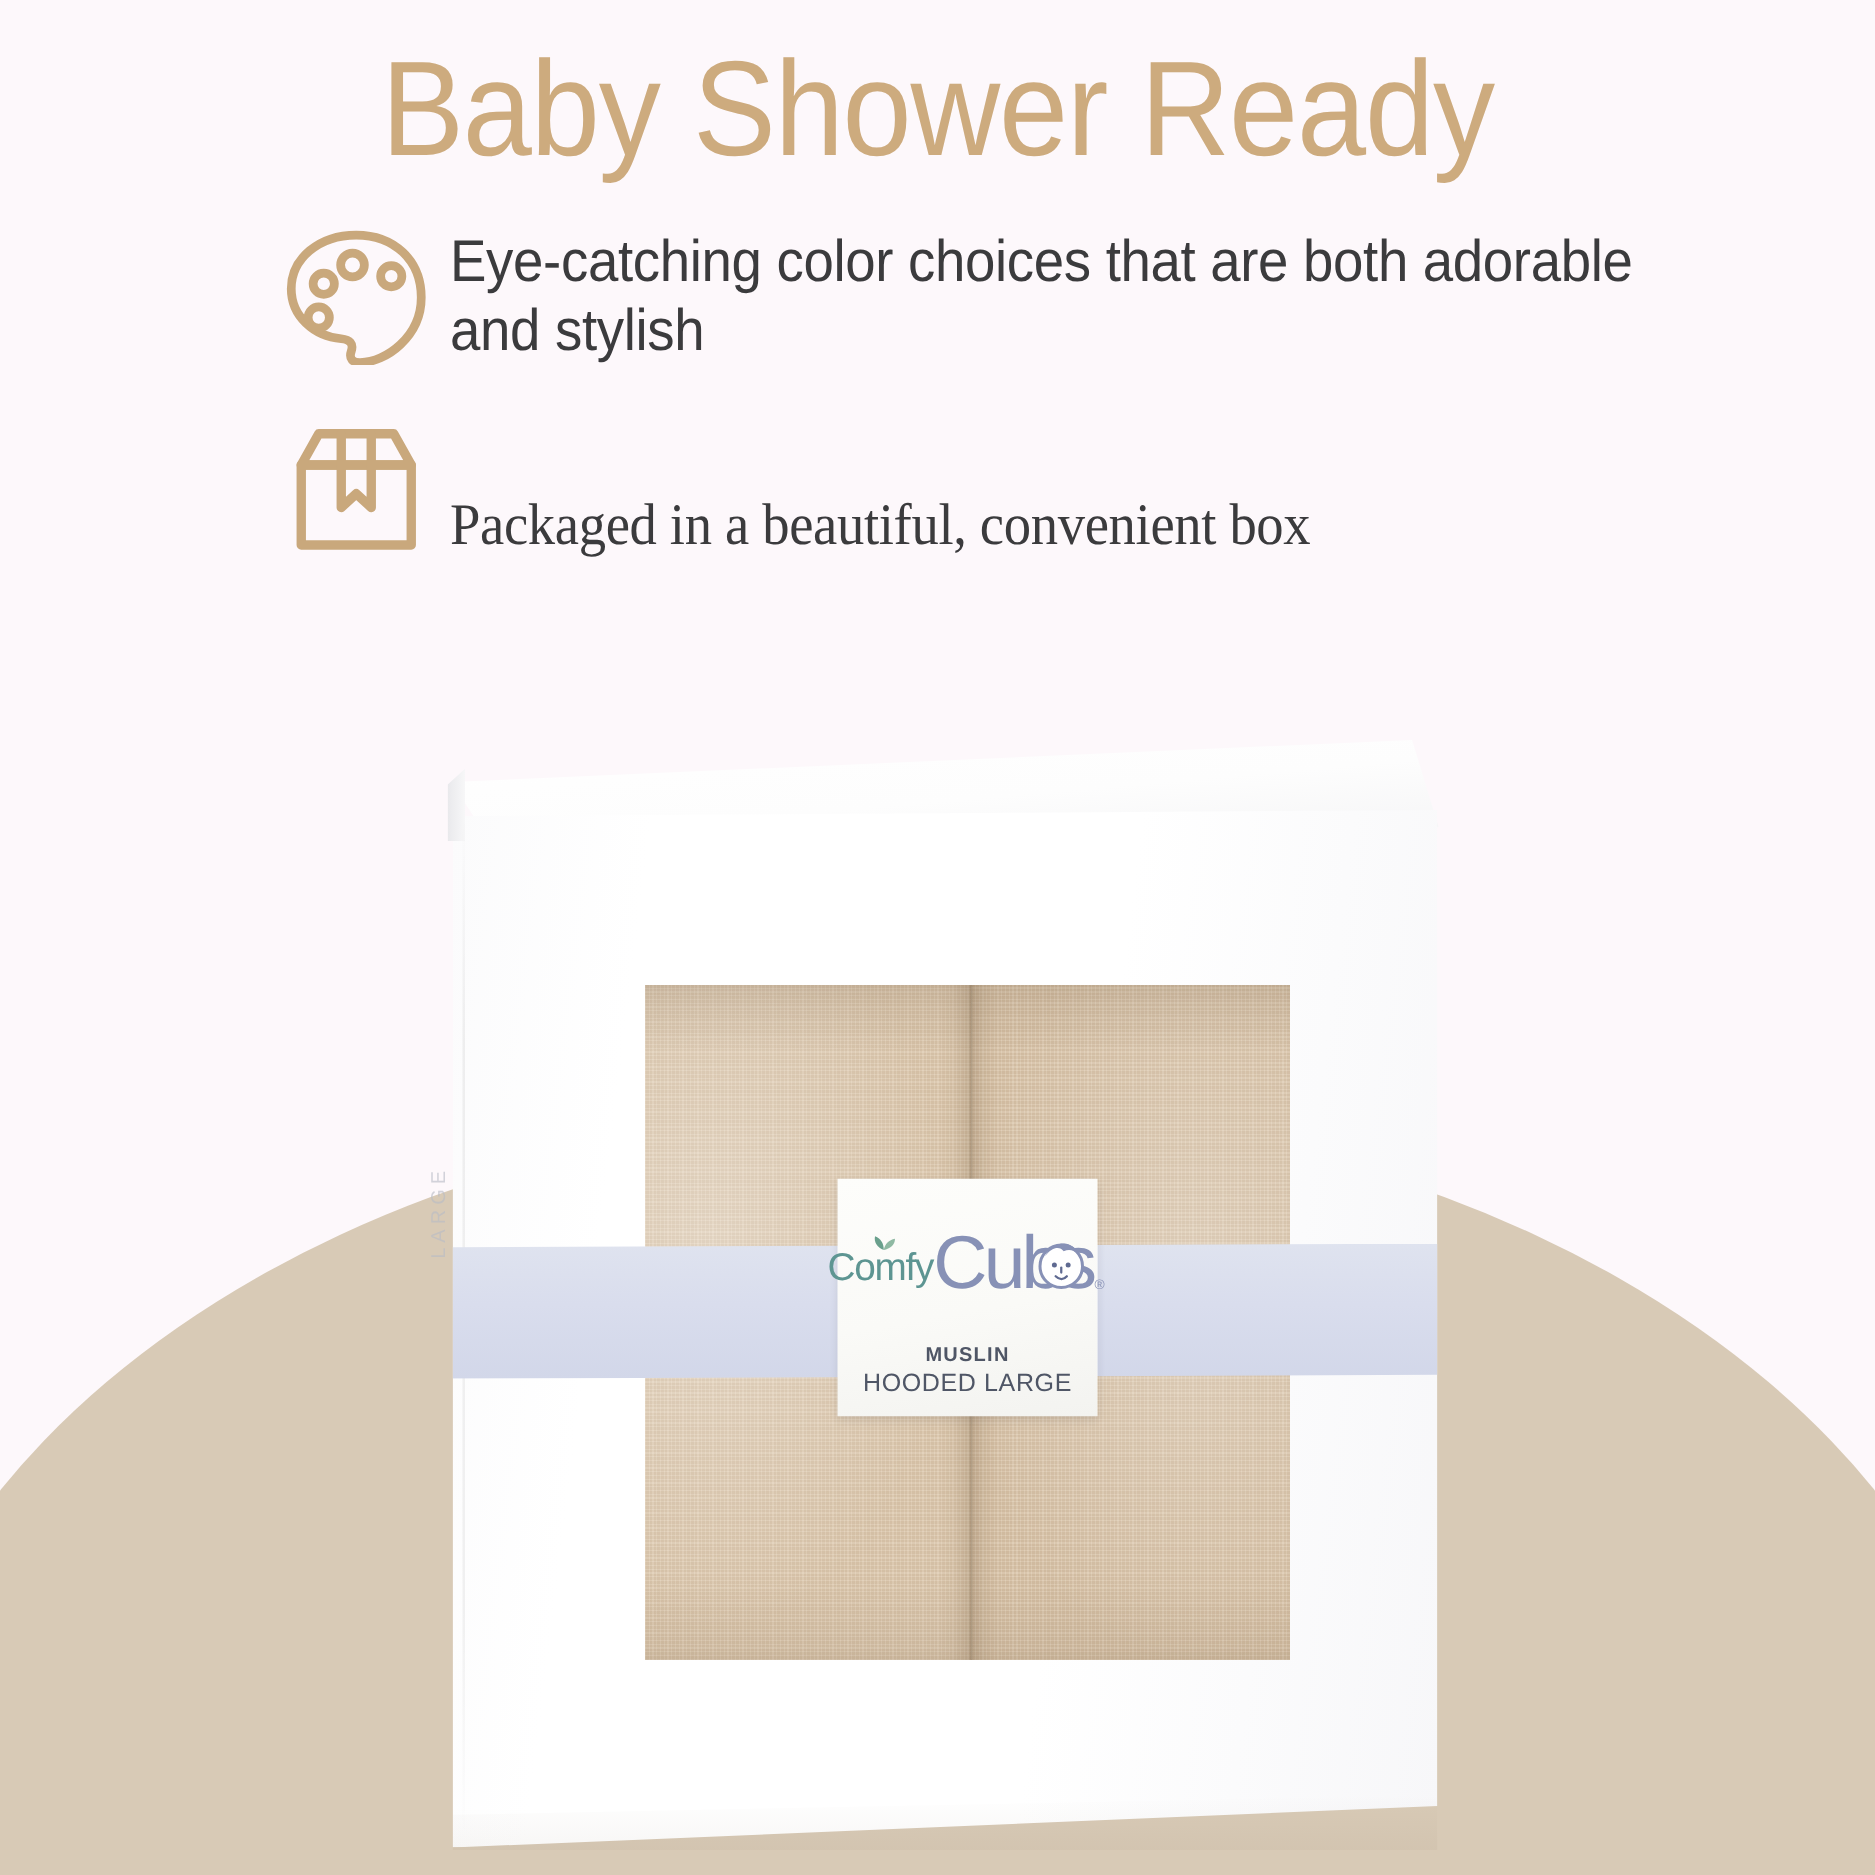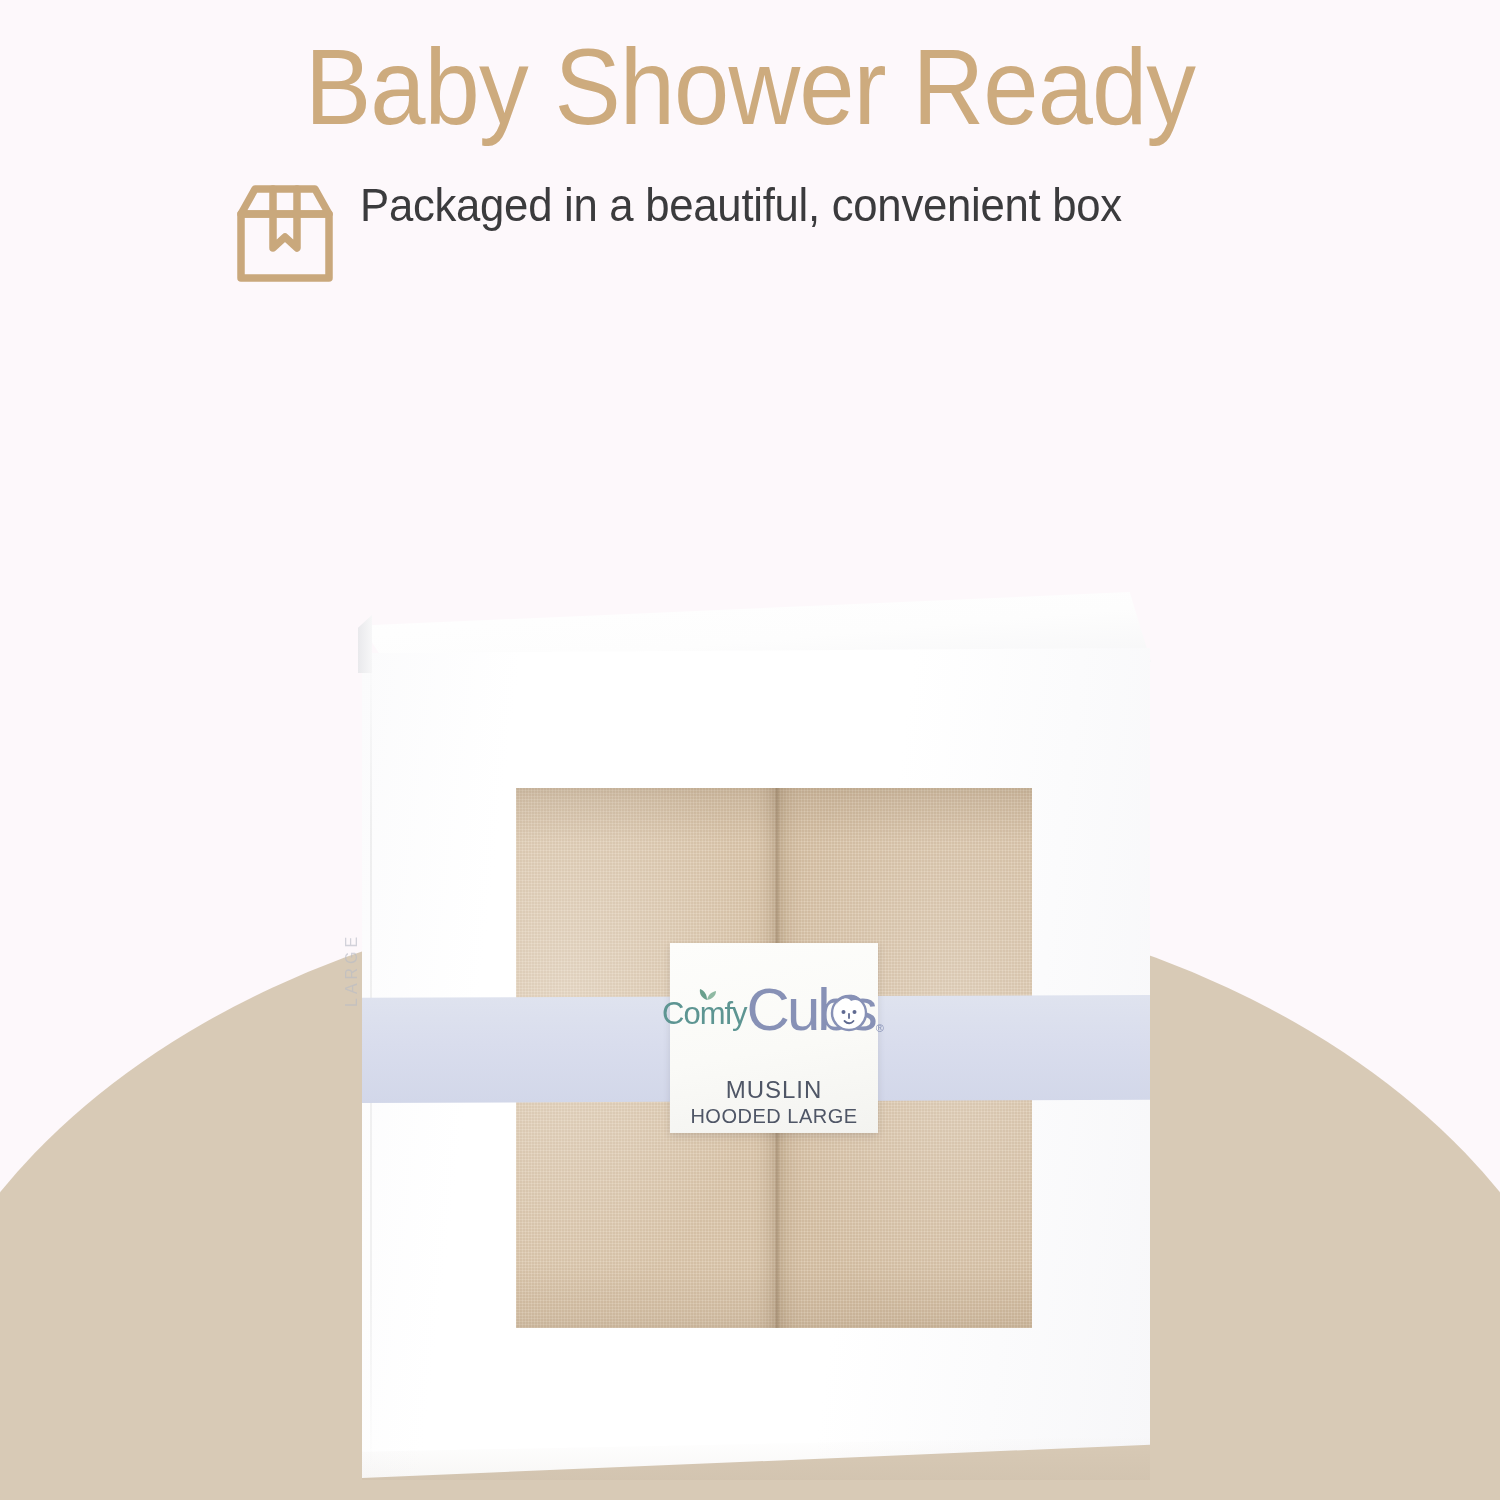--- a/index.html
+++ b/index.html
@@ -62,21 +62,21 @@
     flex:1;
     font-size:47px;
     line-height:1.17;
     color:#3b3b3d;
     padding-top:10px;
     letter-spacing:-0.3px;
     transform:scaleX(0.93);
     transform-origin:left center;
   }
   .row-1 .feature-text{ padding-top:4px; }
-  .row-2 { min-height:130px; align-items:flex-start; }
+  .row-2 { min-height:130px; align-items:flex-end;font-family:Liberation Serif, serif; }
   .row-2 .feature-text{ padding-top:0; }
   .row-3 { min-height:132px; align-items:center; }
   .row-3 .feature-text{ padding-top:0; }
 
   
   #product-stage{
     position:absolute;
     left:0; top:580px;
     width:1500px; height:920px;
     z-index:2;
@@ -252,21 +252,21 @@
     left:79px; top:8px;
     width:46px; height:46px;
     z-index:3;
   }
   #label-product-lines{
     margin-top:10px;
     text-align:center;
     color:#4f5666;
     line-height:1.22;
   }
-  #label-line-1{ font-size:24px; letter-spacing:1px; }
+  #label-line-1{ font-size:16px; letter-spacing:1px;font-weight:bold; }
   #label-line-2{ font-size:20px; letter-spacing:0.5px; }
 
   
   #box-bottom-shade{
     position:absolute;
     left:362px; top:856px;
     width:788px; height:44px;
     background:linear-gradient(180deg,rgba(0,0,0,0.00),rgba(120,100,80,0.055));
     clip-path:polygon(0% 36%, 100% 0%, 100% 100%, 0% 100%);
     z-index:5;
@@ -274,20 +274,32 @@
 </style>
 </head>
 <body>
 
 <div id="bg-arc"></div>
 
 <div id="headline">Baby Shower Ready</div>
 
 <div id="features">
 
+  <div class="feature-row row-1">
+    <div class="feature-icon">
+      <svg width="126" height="112" viewBox="0 0 126 112" fill="none">
+        <path d="M63 8C33 8 11 27 11 51c0 22 18 38 40 40 7 .7 10 4 8 10-2 6 1 9 7 9 21 0 49-21 49-52C115 28 93 8 63 8z" stroke="#c9a87c" stroke-width="7" stroke-linejoin="round" fill="none"></path>
+        <circle cx="60" cy="32" r="9.5" stroke="#c9a87c" stroke-width="7" fill="none"></circle>
+        <circle cx="91" cy="41" r="8.5" stroke="#c9a87c" stroke-width="7" fill="none"></circle>
+        <circle cx="37" cy="47" r="8.5" stroke="#c9a87c" stroke-width="7" fill="none"></circle>
+        <circle cx="33" cy="74" r="8.5" stroke="#c9a87c" stroke-width="7" fill="none"></circle>
+      </svg>
+    </div>
+    <div class="feature-text">Eye-catching color choices that are both adorable and stylish</div>
+  </div>
 
   <div class="feature-row row-2">
     <div class="feature-icon">
       <svg width="112" height="110" viewBox="0 0 112 110" fill="none">
         <path d="M12 34 L26 9 H86 L100 34 Z" stroke="#c9a87c" stroke-width="7.5" stroke-linejoin="round" fill="none"></path>
         <path d="M12 34 H100 V98 H12 Z" stroke="#c9a87c" stroke-width="7.5" stroke-linejoin="round" fill="none"></path>
         <path d="M44 9 V34" stroke="#c9a87c" stroke-width="7.5" stroke-linecap="round"></path>
         <path d="M68 9 V34" stroke="#c9a87c" stroke-width="7.5" stroke-linecap="round"></path>
         <path d="M44 34 V68 L56 57 L68 68 V34" stroke="#c9a87c" stroke-width="7.5" stroke-linejoin="round" fill="none"></path>
       </svg>

